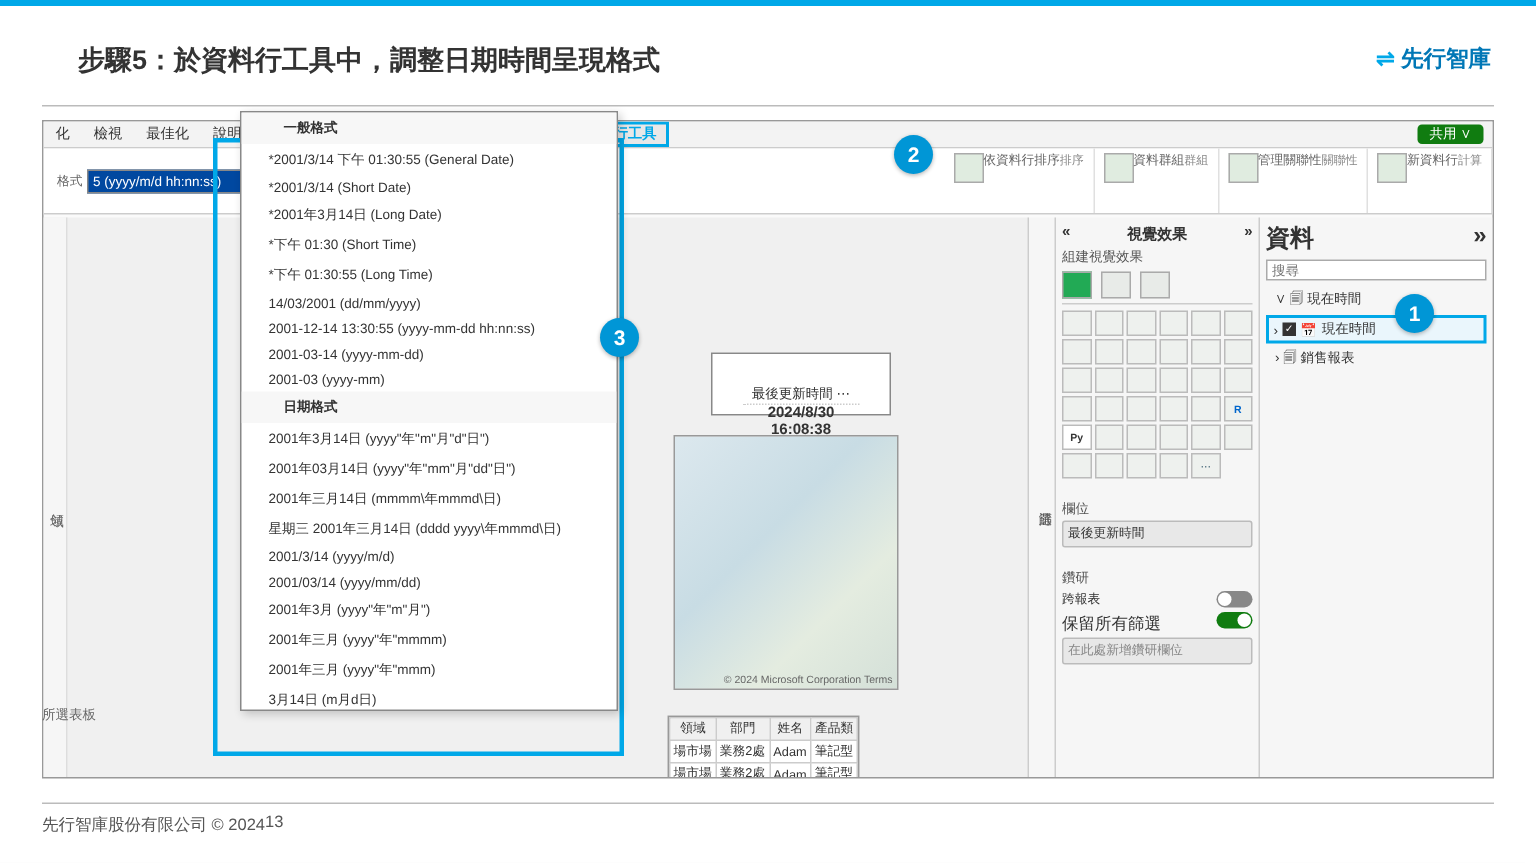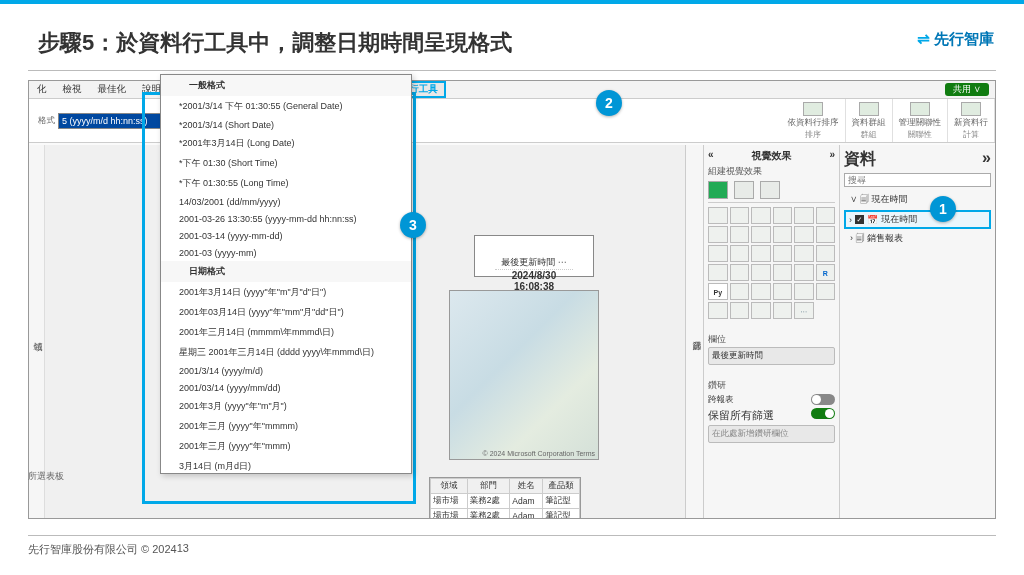--- a/index.html
+++ b/index.html
@@ -1,32 +1,32 @@
 <!DOCTYPE html>
 <html><head>
 <meta charset="utf-8">
 <style>
   *{box-sizing:border-box;margin:0;padding:0;font-family:"Microsoft JhengHei","Segoe UI",Arial,sans-serif}
   body{width:1024px;height:575px;background:#fff;position:relative;font-size:10px;color:#333}
   .topbar{position:absolute;top:0;left:0;right:0;height:4px;background:#00a8e8}
-  .slide-title{position:absolute;top:28px;left:38px;font-size:22px;font-weight:bold;color:#333}
+  .slide-title{position:absolute;top:28px;left:52px;font-size:18px;font-weight:bold;color:#333}
   .logo{position:absolute;top:30px;right:30px;font-size:15px;font-weight:bold;color:#0077b6}
   .logo::before{content:'⇌ ';color:#00a8e8}
   .hr-top{position:absolute;top:70px;left:28px;right:28px;height:1px;background:#bbb}
 
   .app{position:absolute;top:80px;left:28px;right:28px;bottom:56px;border:1px solid #999;background:#fafafa;overflow:hidden}
   .ribbon-tabs{display:flex;height:18px;background:#f3f3f3;border-bottom:1px solid #ccc;align-items:center;font-size:9.5px}
   .ribbon-tabs span{padding:0 8px;cursor:pointer}
   .ribbon-tabs .active{color:#0f7b0f;border-bottom:2px solid #0f7b0f;font-weight:bold}
   .ribbon-tabs .contextual{background:#e8e8e8;border:1px solid #aaa;padding:0 6px;margin-left:3px}
   .ribbon-tabs .contextual.sel{border:2px solid #00a8e8;color:#00a8e8;font-weight:bold}
   .share-btn{margin-left:auto;margin-right:6px;background:#107c10;color:#fff;padding:2px 10px;border-radius:3px;font-size:9px}
 
   .ribbon-body{height:44px;background:#fff;display:flex;border-bottom:1px solid #ccc}
-  .ribbon-group{padding:2px 6px;border-right:1px solid #e0e0e0;text-align:center;font-size:8.5px;color:#666;display:flex;flex-direction:column;justify-content:space-between}
+  .ribbon-group{padding:2px 6px;border-right:1px solid #e0e0e0;text-align:center;font-size:8.5px;color:#666;display:flex;flex-direction:row;justify-content:space-between}
   .ribbon-group .lbl{font-size:8px;color:#888}
   .ribbon-ico{width:20px;height:20px;background:#e0ece0;border:1px solid #aaa;margin:1px auto}
   .fmtctl{display:flex;align-items:center;gap:3px;padding:3px}
   .fmtctl select,.fmtctl input{font-size:9px;border:1px solid #888;height:16px}
   .fmt-input{width:115px;background:#0048a0;color:#fff;padding:0 3px}
   .sigma{width:54px}
   .nosum{width:75px}
 
   .canvas-area{position:absolute;top:64px;left:0;right:310px;bottom:0;background:#f0f0f0;display:flex}
   .vbar{width:16px;background:#f6f6f6;border-right:1px solid #ddd;writing-mode:vertical-rl;text-align:center;font-size:9px;padding-top:6px;color:#666}
@@ -43,21 +43,21 @@
   .m2{top:90px;left:596px}
   .m3{top:212px;left:400px}
 
   .card{position:absolute;background:#fff;border:1px solid #999}
   .ts-card{top:90px;left:445px;width:120px;height:36px;text-align:center;font-size:9px;padding:20px;border:1px solid #888}
   .ts-card .t1{font-size:9px;border-bottom:1px dotted #ccc}
   .ts-card .t2{font-weight:bold;font-size:10px}
   .map-card{top:145px;left:420px;width:150px;height:170px;background:linear-gradient(135deg,#dce8ee 0%,#c8dce4 40%,#e4ece0 70%,#d4e0d8 100%);border:1px solid #999;position:absolute;overflow:hidden}
   .map-card .mt{position:absolute;top:-13px;left:0;font-size:10px;color:#333;font-weight:bold}
   .map-card .attr{position:absolute;bottom:2px;right:3px;font-size:7px;color:#666}
-  .tbl-card{top:332px;left:400px;width:152px;font-size:8.5px}
+  .tbl-card{top:332px;left:416px;width:128px;font-size:8.5px}
   .tbl-card table{border-collapse:collapse;width:100%}
   .tbl-card td,.tbl-card th{border:1px solid #ccc;padding:1px 2px;white-space:nowrap;overflow:hidden}
   .tbl-card th{background:#f0f0f0;font-weight:normal}
 
   .panes{position:absolute;top:64px;right:0;width:310px;bottom:0;display:flex;background:#f6f6f6}
   .vp{width:18px;border-left:1px solid #ccc;writing-mode:vertical-rl;font-size:9px;text-align:center;padding-top:4px;color:#555}
   .viz-pane{width:136px;border-left:1px solid #ccc;padding:4px;font-size:9px}
   .viz-pane .pt{font-weight:bold;font-size:10px;display:flex;justify-content:space-between}
   .viz-pane .sub{font-size:9px;color:#555;margin:2px 0}
   .viz-tabs{display:flex;gap:6px;margin:3px 0;border-bottom:1px solid #ccc;padding-bottom:3px}
@@ -271,21 +271,21 @@
 </div>
 
 <div class="dropdown">
   <div class="hdr">一般格式</div>
   <div class="opt">*2001/3/14 下午 01:30:55 (General Date)</div>
   <div class="opt">*2001/3/14 (Short Date)</div>
   <div class="opt">*2001年3月14日 (Long Date)</div>
   <div class="opt">*下午 01:30 (Short Time)</div>
   <div class="opt">*下午 01:30:55 (Long Time)</div>
   <div class="opt">14/03/2001 (dd/mm/yyyy)</div>
-  <div class="opt">2001-03-26 13:30:55 (yyyy-mm-dd hh:nn:ss)</div>
+  <div class="opt">2001-12-14 13:30:55 (yyyy-mm-dd hh:nn:ss)</div>
   <div class="opt">2001-03-14 (yyyy-mm-dd)</div>
   <div class="opt">2001-03 (yyyy-mm)</div>
   <div class="hdr">日期格式</div>
   <div class="opt">2001年3月14日 (yyyy"年"m"月"d"日")</div>
   <div class="opt">2001年03月14日 (yyyy"年"mm"月"dd"日")</div>
   <div class="opt">2001年三月14日 (mmmm\年mmmd\日)</div>
   <div class="opt">星期三 2001年三月14日 (dddd yyyy\年mmmd\日)</div>
   <div class="opt">2001/3/14 (yyyy/m/d)</div>
   <div class="opt">2001/03/14 (yyyy/mm/dd)</div>
   <div class="opt">2001年3月 (yyyy"年"m"月")</div>

